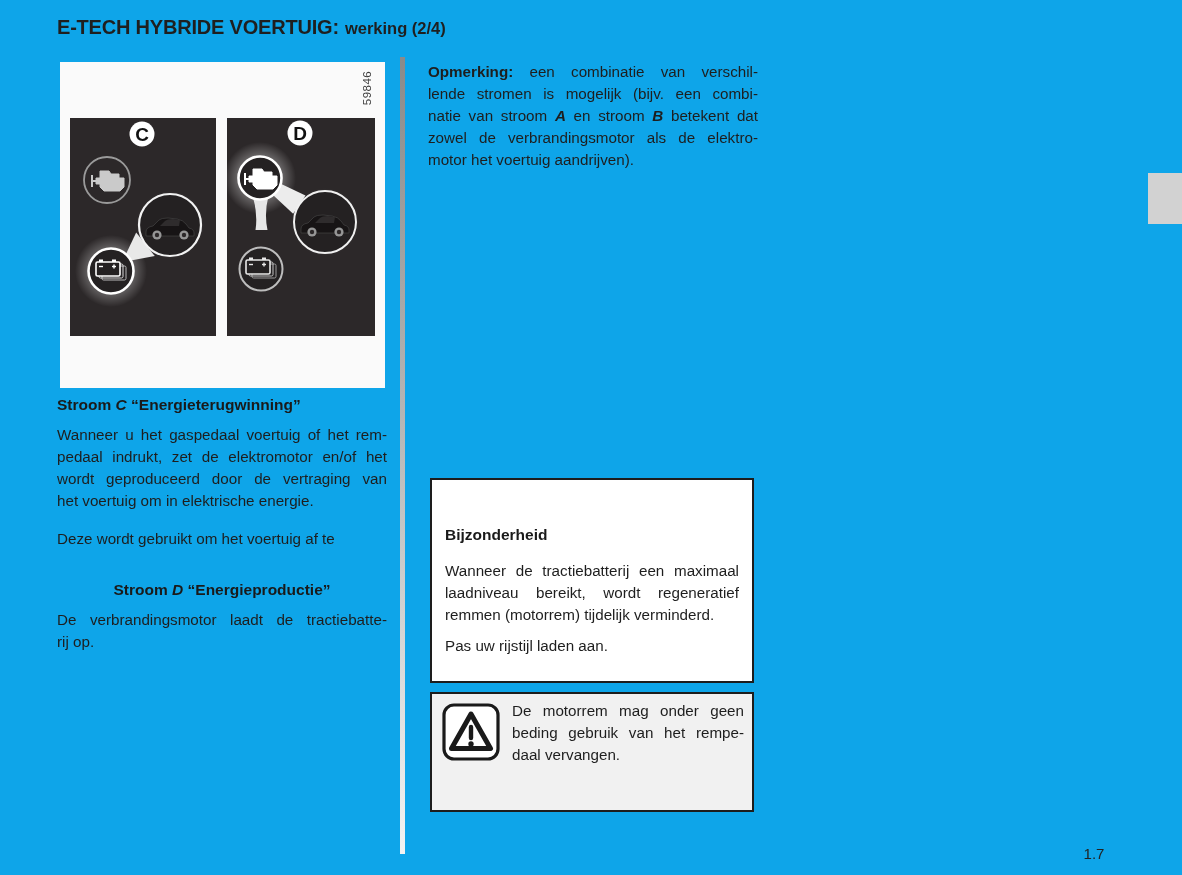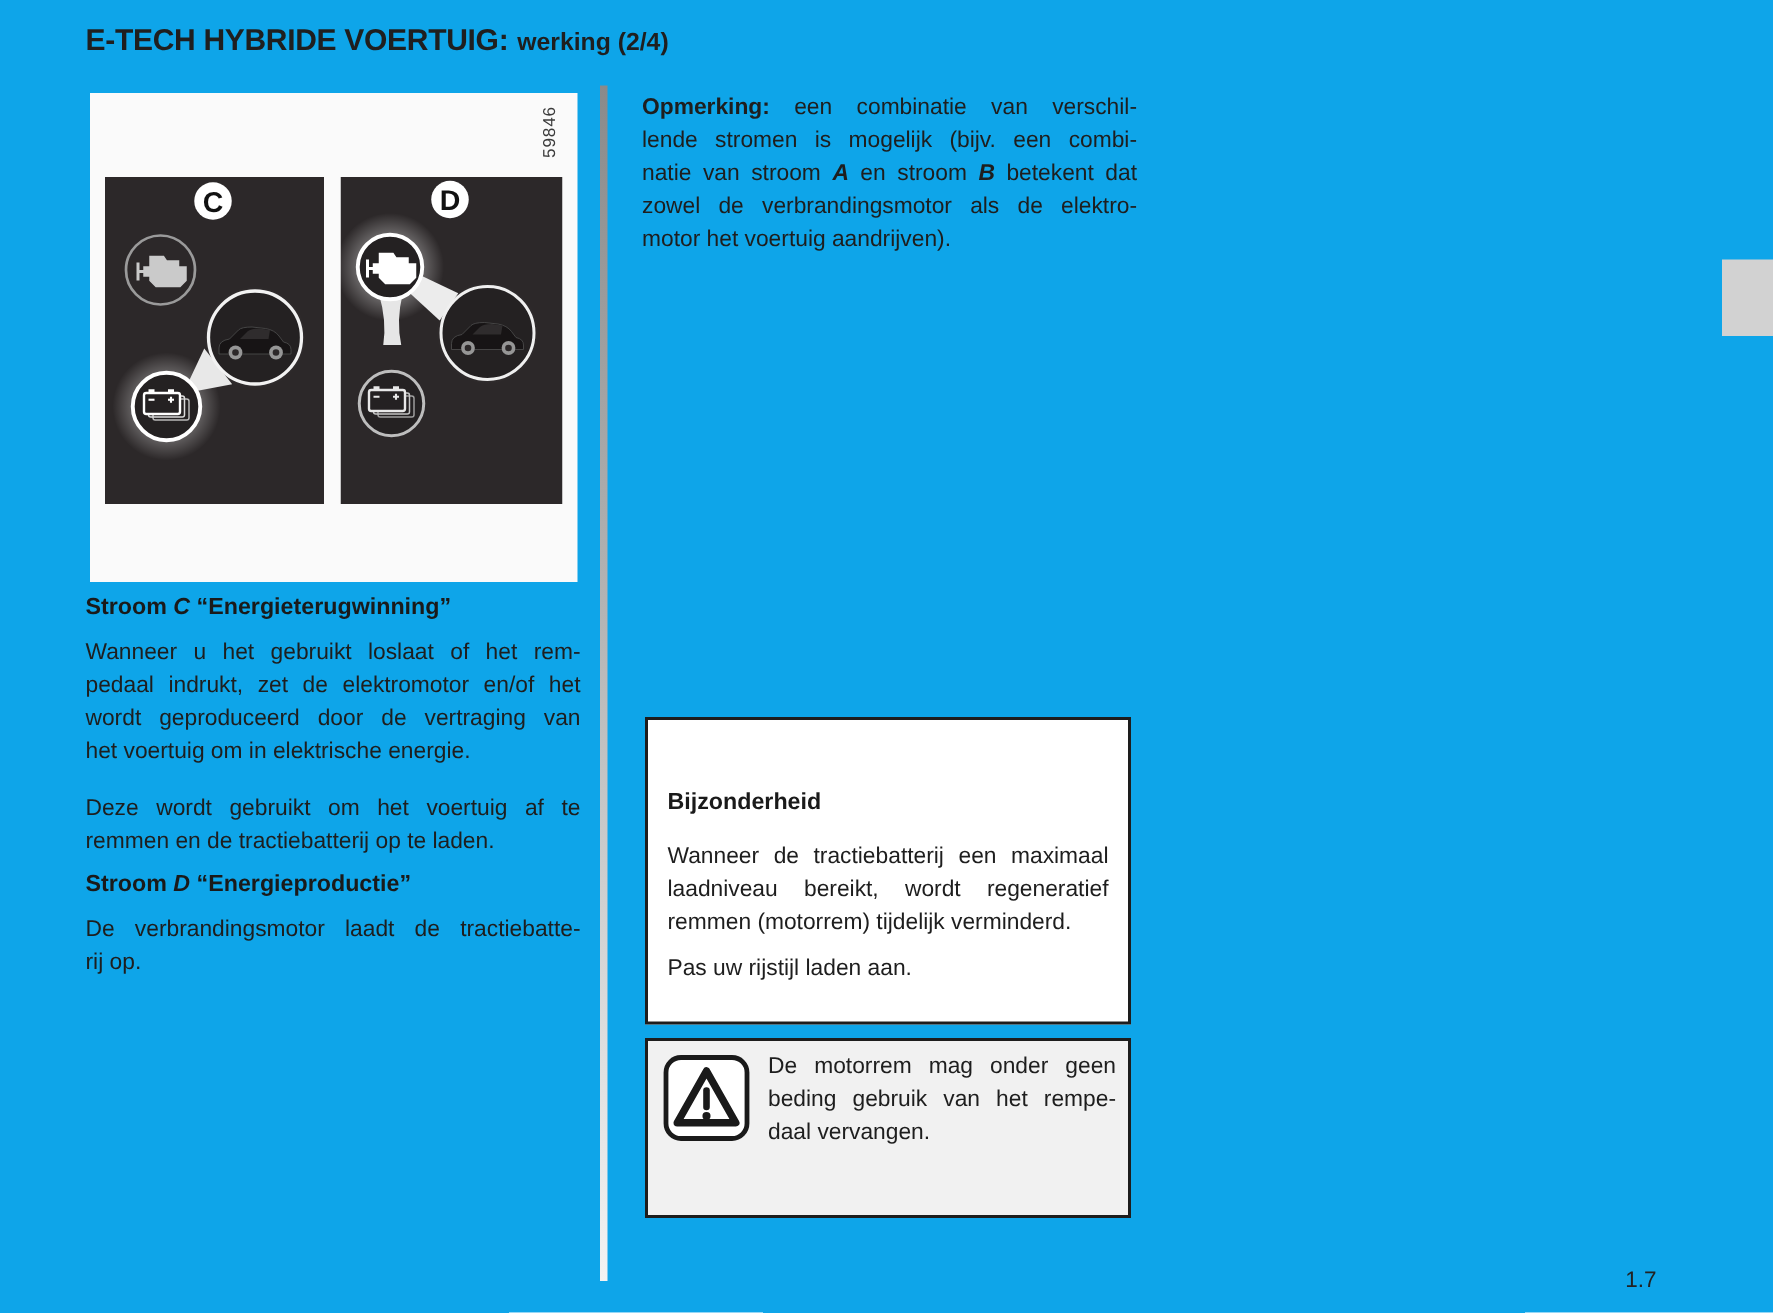--- a/index.html
+++ b/index.html
@@ -25,21 +25,21 @@
     font-size:11.5px;color:#3c3c3c;letter-spacing:0.5px;text-align:center;
   }
   
   .heading{font-size:15.5px;font-weight:bold;color:#1a1a1a;}
   .body-lines{font-size:15.2px;line-height:22px;color:#1e1e1e;}
   .jline{text-align:justify;text-align-last:justify;}
   .jline:last-child{text-align-last:left;}
   #head-c{left:57px;top:396px;width:330px;}
   #para-c1{left:57px;top:424px;width:330px;}
   #para-c2{left:57px;top:528px;width:330px;}
-  #head-d{left:57px;top:581px;width:330px;}
+  #head-d{left:57px;top:581px;width:330px;text-align:center;}
   #para-d1{left:57px;top:609px;width:330px;}
   
   #divider{left:400px;top:57px;width:5px;height:797px;
     background:linear-gradient(to bottom,#8a8a8a 0%,#b5b5b5 45%,#dedede 80%,#f3f3f3 100%);}
   
   #note{left:428px;top:61px;width:330px;}
   #special-box{
     left:430px;top:478px;width:324px;height:205px;border:2px solid #1d1d1d;
     background:#ffffff;box-sizing:border-box;padding:46px 13px 0 13px;
   }
@@ -178,28 +178,27 @@
         <circle cx="73" cy="15" r="12.5" fill="#ffffff"></circle>
         <text x="73" y="22" text-anchor="middle" font-size="19" font-weight="bold" fill="#111">D</text>
       </g>
     </svg>
   </div>
 
   <div class="abs" id="fig-num">59846</div>
 
   <div class="abs heading" id="head-c">Stroom <b><i>C</i></b> “Energieterugwinning”</div>
   <div class="abs body-lines" id="para-c1">
-      <div class="jline">Wanneer u het gebruikt loslaat of het rem-</div>
+      <div class="jline">Wanneer u het gaspedaal voertuig of het rem-</div>
       <div class="jline">pedaal indrukt, zet de elektromotor en/of het</div>
       <div class="jline">wordt geproduceerd door de vertraging van</div>
       <div class="jline">het voertuig om in elektrische energie.</div>
     </div>
   <div class="abs body-lines" id="para-c2">
       <div class="jline">Deze wordt gebruikt om het voertuig af te</div>
-      <div class="jline">remmen en de tractiebatterij op te laden.</div>
     </div>
   <div class="abs heading" id="head-d">Stroom <b><i>D</i></b> “Energieproductie”</div>
   <div class="abs body-lines" id="para-d1">
       <div class="jline">De verbrandingsmotor laadt de tractiebatte-</div>
       <div class="jline">rij op.</div>
     </div>
 
   <div class="abs" id="divider"></div>
 
   <div class="abs body-lines" id="note">

